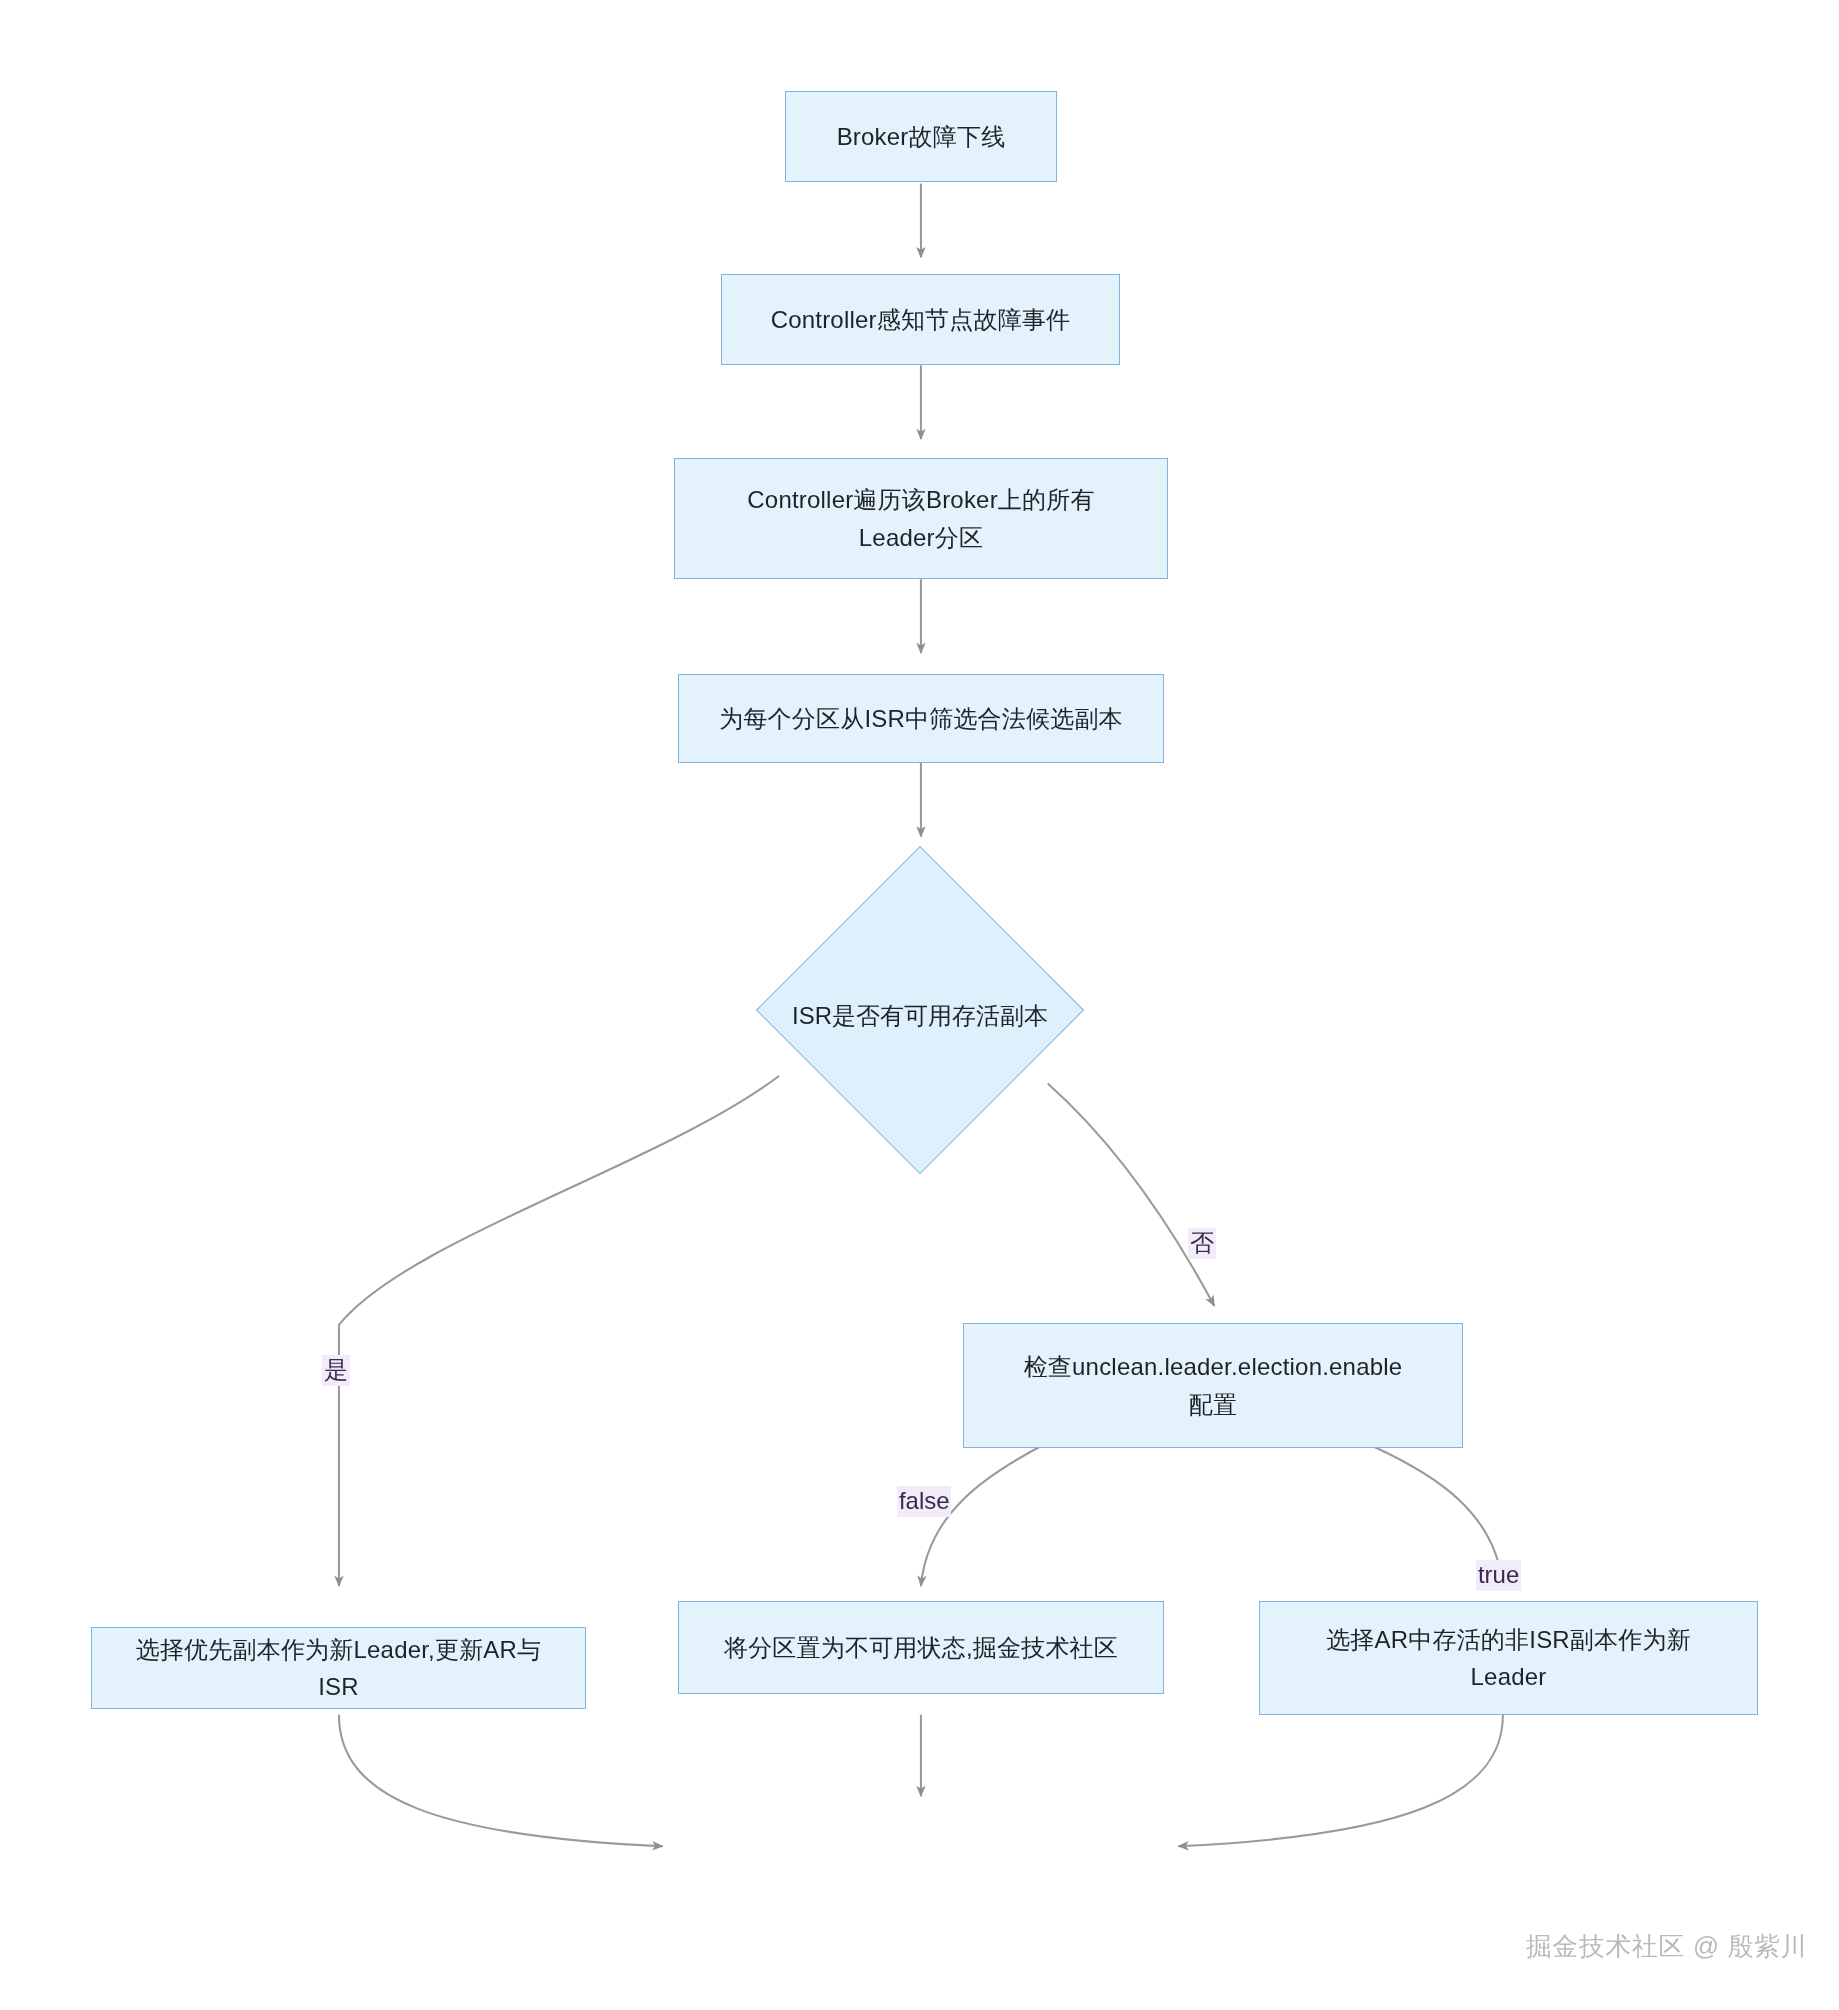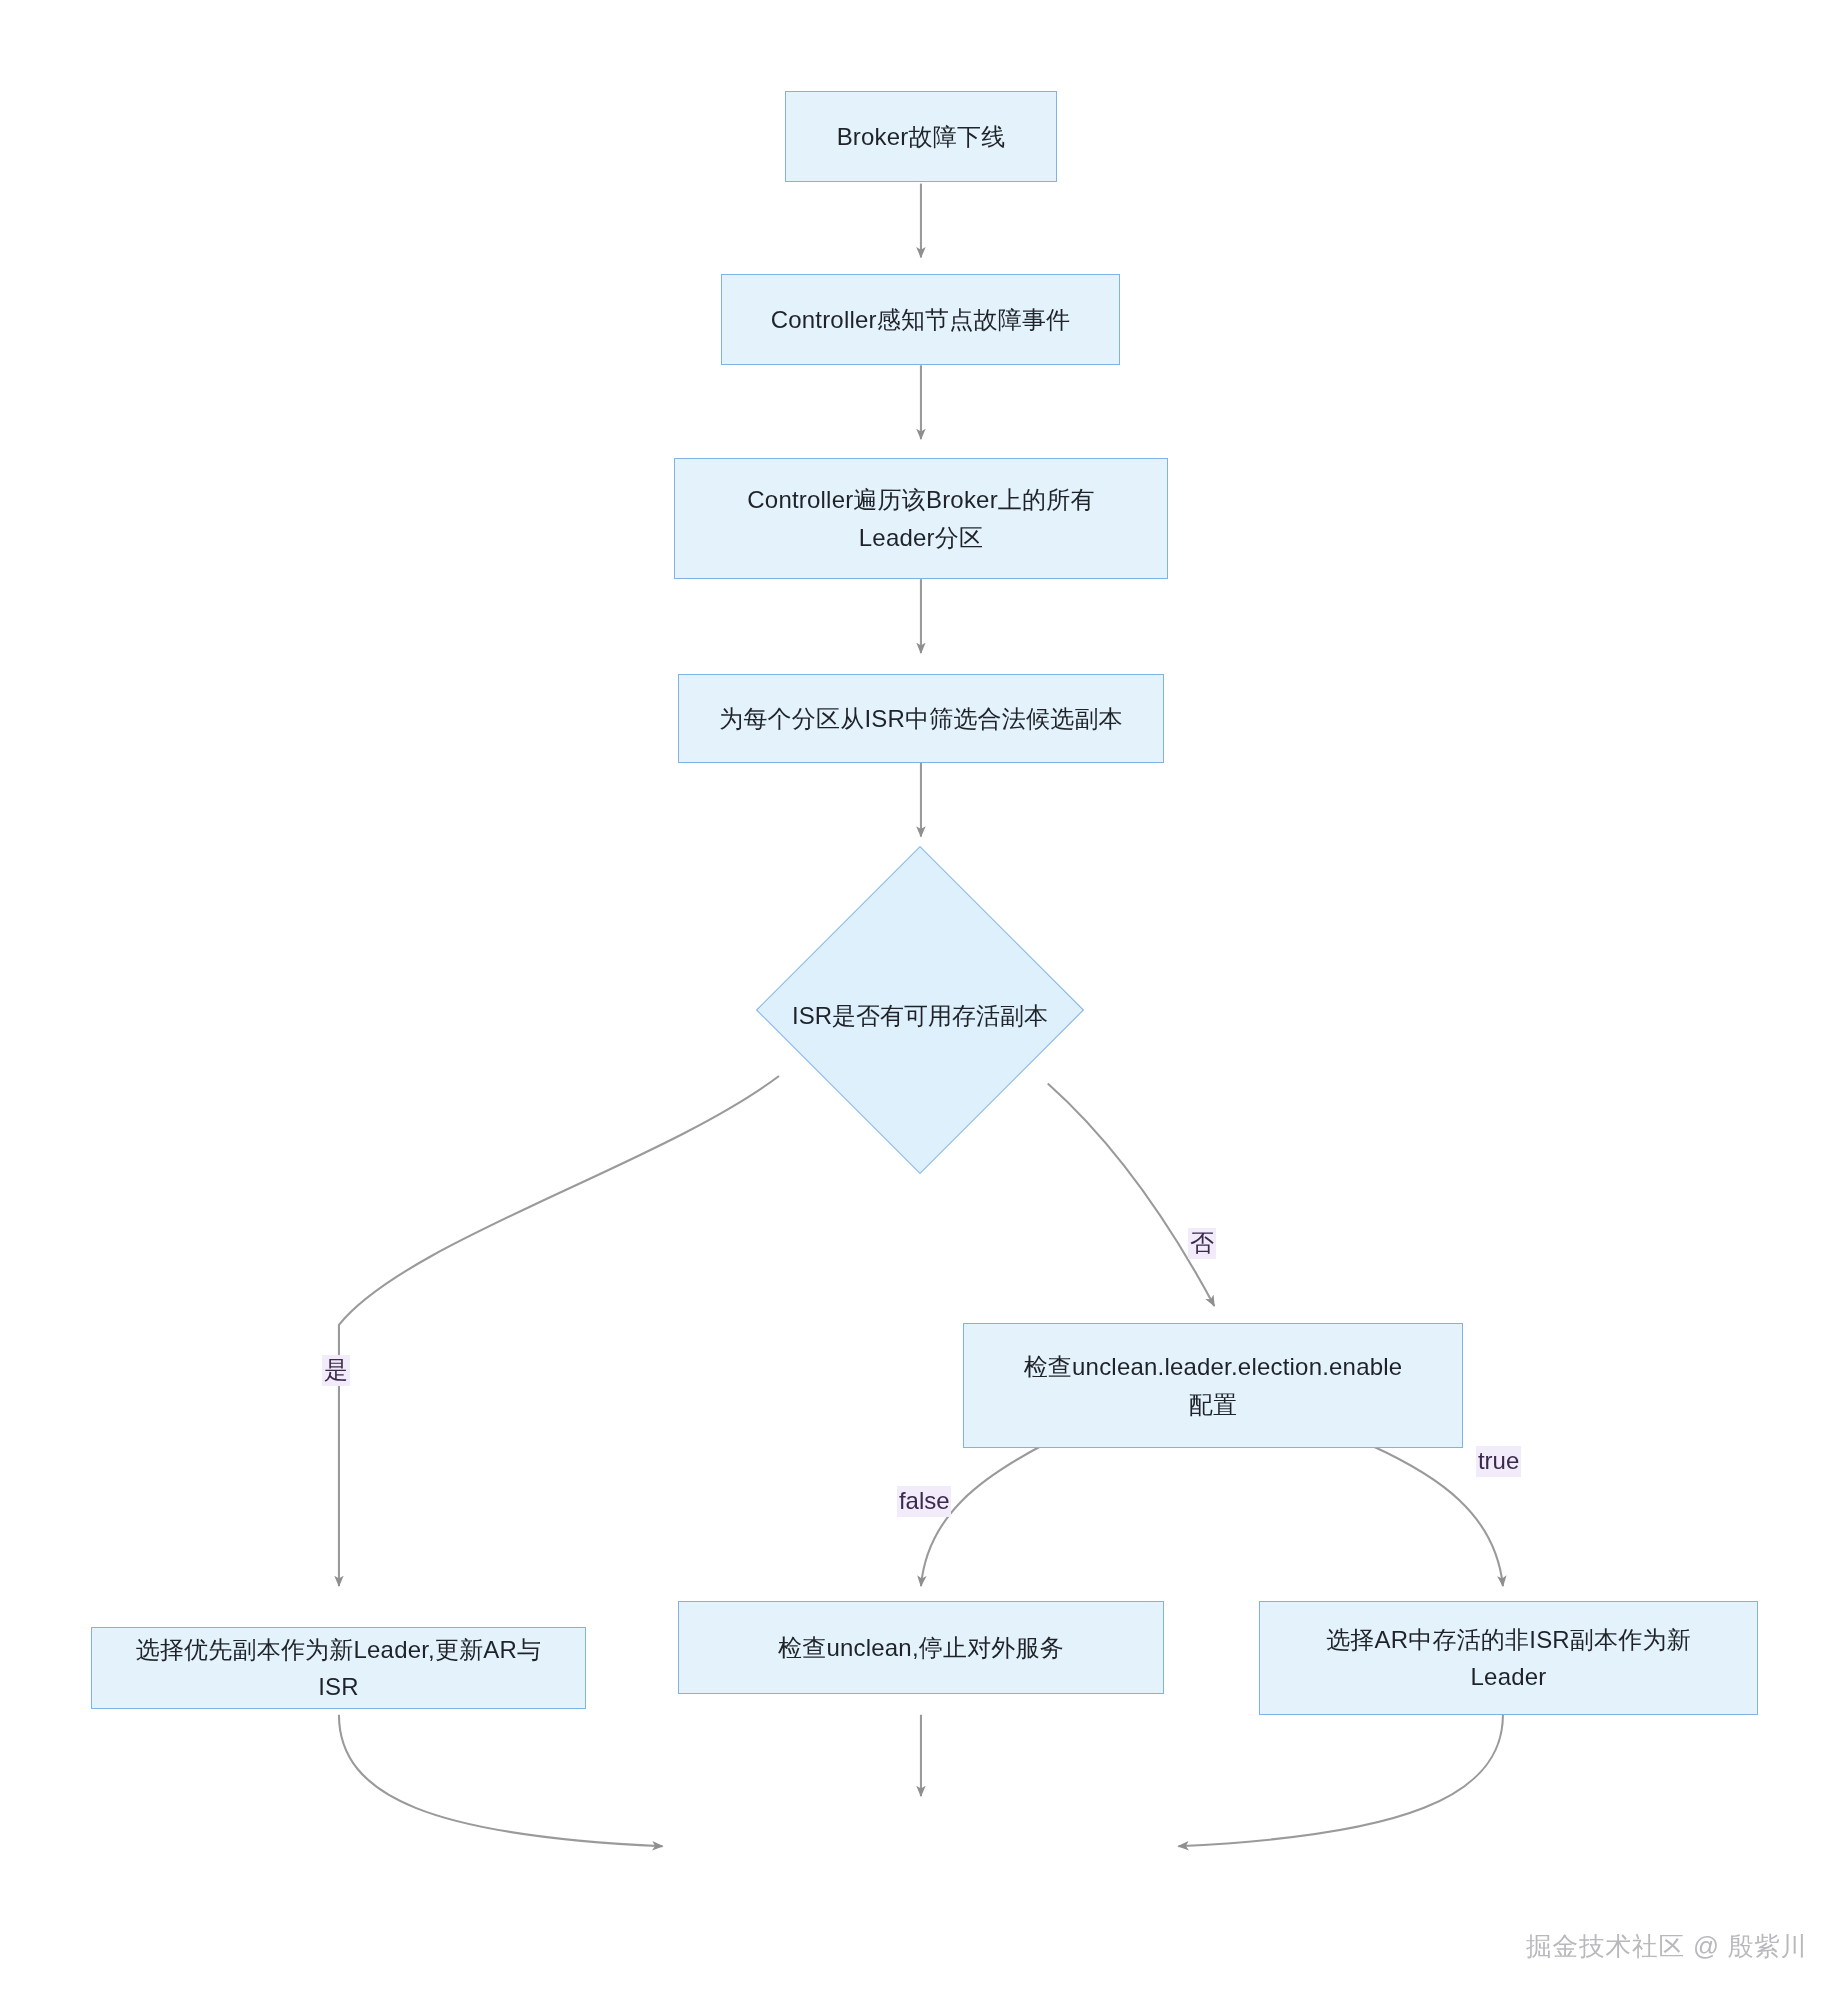--- a/index.html
+++ b/index.html
@@ -122,30 +122,30 @@
     <div class="diamond-shape" style="left:47px; top:47px; width:232px; height:232px;"></div>
     <div class="diamond-label">ISR是否有可用存活副本</div>
   </div>
 
   <div class="node" style="left:963px; top:1323px; width:500px; height:125px;">检查unclean.leader.election.enable
 配置</div>
 
   <div class="node" style="left:91px; top:1627px; width:495px; height:82px;">选择优先副本作为新Leader,更新AR与
 ISR</div>
 
-  <div class="node" style="left:678px; top:1601px; width:486px; height:93px;">检查unclean,停止对外服务</div>
+  <div class="node" style="left:678px; top:1601px; width:486px; height:93px;">将分区置为不可用状态,掘金技术社区</div>
 
   <div class="node" style="left:1259px; top:1601px; width:499px; height:114px;">选择AR中存活的非ISR副本作为新
 Leader</div>
 
 
   <div class="edge-label" style="left:322px; top:1355px;">是</div>
 
   <div class="edge-label" style="left:1188px; top:1228px;">否</div>
 
   <div class="edge-label" style="left:888px; top:1486px;margin-left:9px;">false</div>
 
-  <div class="edge-label" style="left:1476px; top:1446px;">true</div>
+  <div class="edge-label" style="left:1476px; top:1560px;">true</div>
 
   <div class="watermark" style="left:1526px; top:1929px;">掘金技术社区 @ 殷紫川</div>
 
 </div>
 
 
 </body></html>

